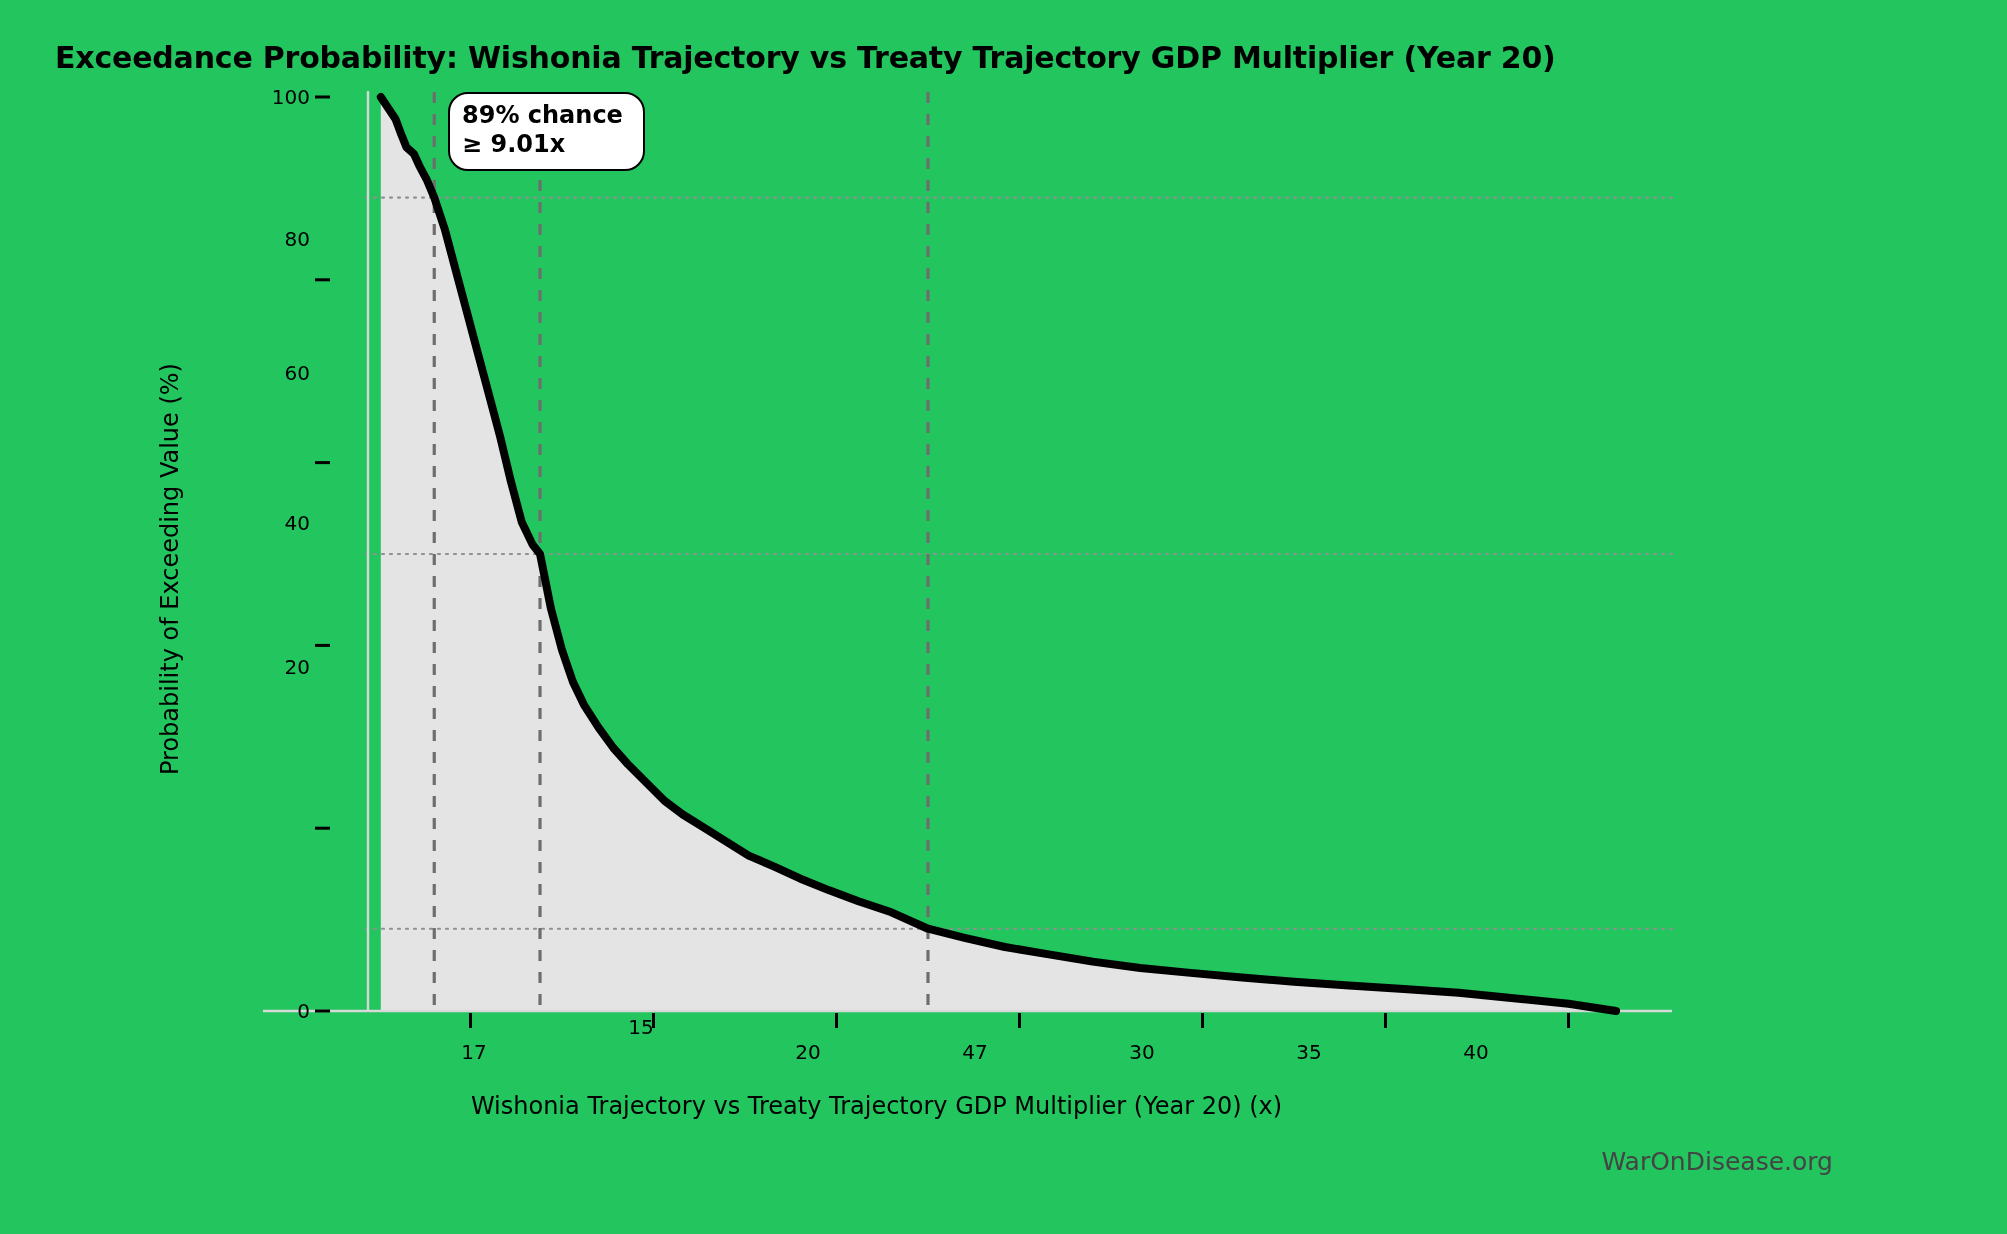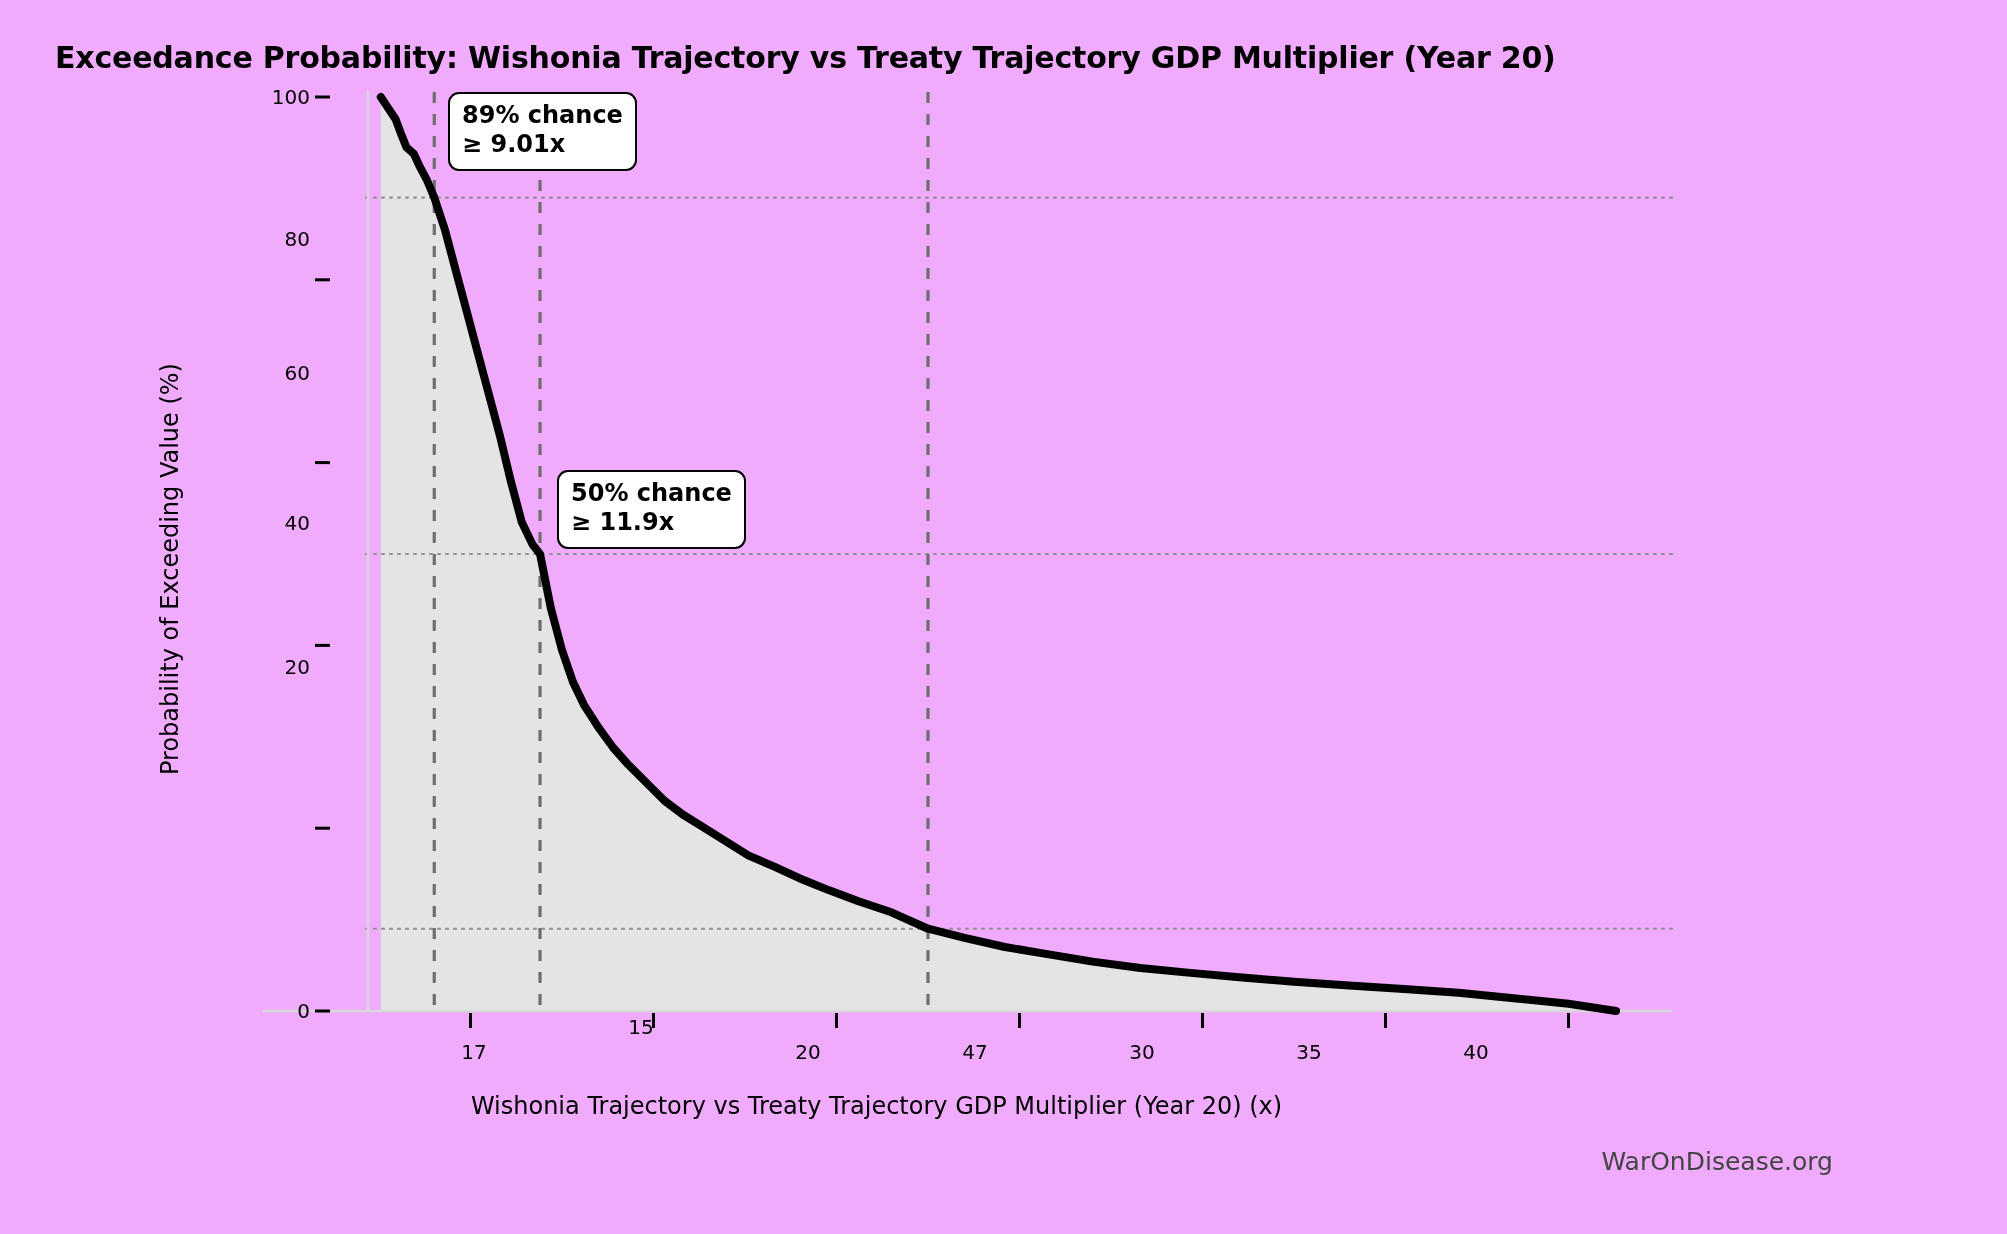--- a/index.html
+++ b/index.html
@@ -4,21 +4,21 @@
 <style>
   html, body {
     margin: 0;
     padding: 0;
     background: #ffffff;
   }
   #page {
     position: relative;
     width: 2007px;
     height: 1234px;
-    background: #f0abfc;
+    background: #22c55e;
     font-family: "DejaVu Sans", sans-serif;
     overflow: hidden;
   }
   #chart-title {
     position: absolute;
     left: 55px;
     top: 40px;
     font-size: 30px;
     font-weight: bold;
     color: #000000;
@@ -69,23 +69,23 @@
     position: absolute;
     right: 174px;
     top: 1147px;
     font-size: 25px;
     color: #444444;
     white-space: nowrap;
   }
   .annot {
     position: absolute;
     border: 2.6px solid #000000;
-    border-radius: 11px;
+    border-radius: 20px;
     background: #ffffff;
-    padding: 7px 12px 9px 12px;
+    padding: 7px 20px 9px 12px;
     font-size: 24px;
     font-weight: bold;
     color: #000000;
     line-height: 1.22;
     white-space: nowrap;
   }
 </style>
 </head>
 <body>
 
@@ -137,20 +137,16 @@
   <div class="axis-tick-label xtick" style="left:1476px; top:1040px;">40</div>
 
   <div id="ylabel">Probability of Exceeding Value (%)</div>
   <div id="xlabel"><span>Wishonia Trajectory vs Treaty Trajectory GDP Multiplier (Year 20) (x)</span></div>
 
   <div class="annot" style="left:448px; top:92px;">
     <div>89% chance</div>
     <div>≥ 9.01x</div>
   </div>
 
-  <div class="annot" style="left:557px; top:470px;">
-    <div>50% chance</div>
-    <div>≥ 11.9x</div>
-  </div>
 
 
   <div id="watermark">WarOnDisease.org</div>
 </div>
 
 </body></html>

